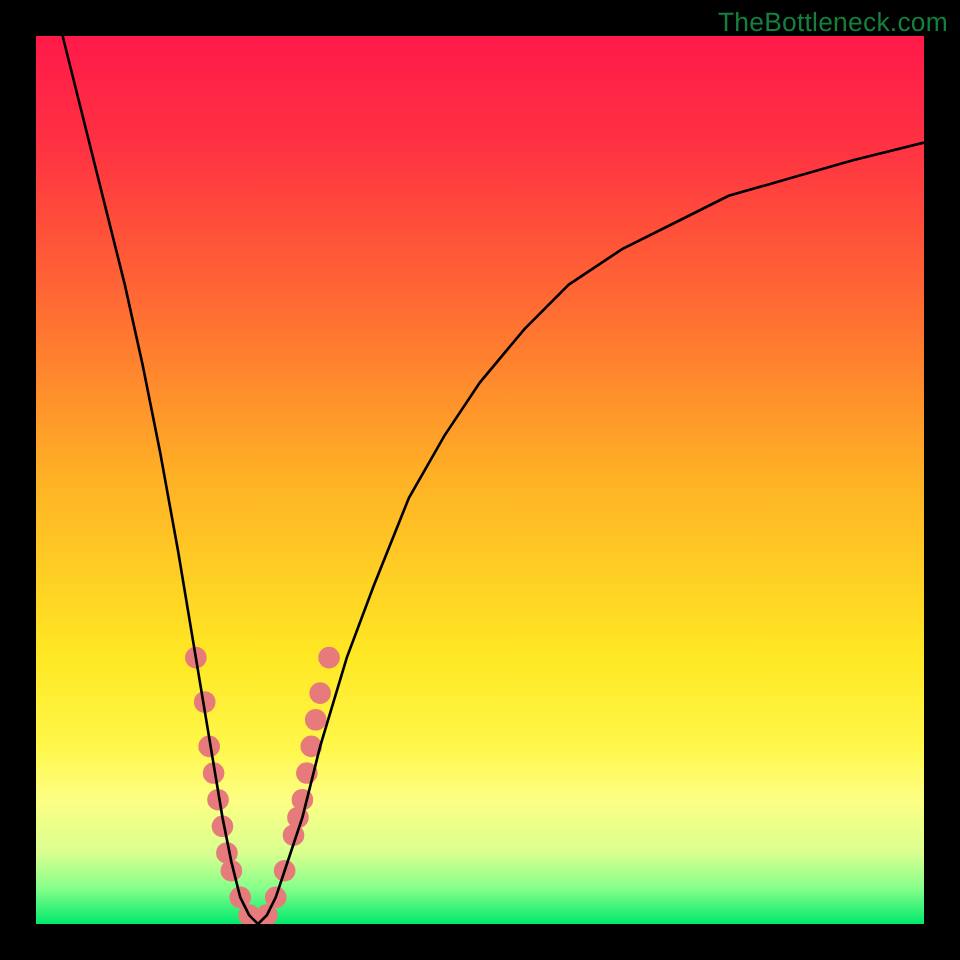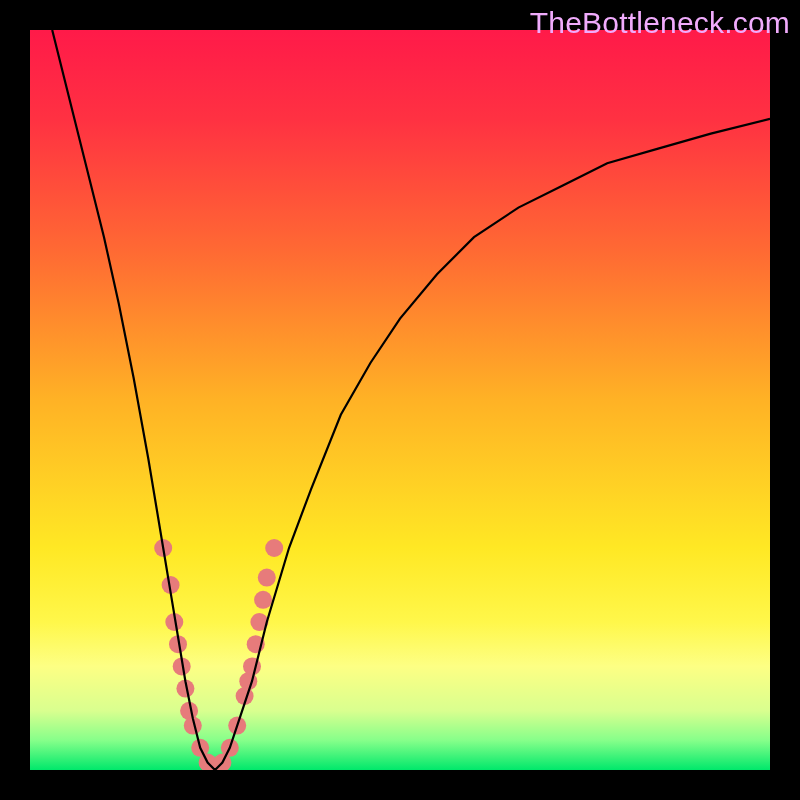--- a/index.html
+++ b/index.html
@@ -39,22 +39,22 @@
     position: absolute;
     left: 0;
     top: 0;
     width: 100%;
     height: 100%;
   }
   .watermark {
     position: absolute;
     top: 6px;
     right: 10px;
-    color: #f0abfc;
-    font-size: 30px;
+    color: #15803d;
+    font-size: 22px;
     letter-spacing: 0.2px;
     font-weight: 400;
     margin-left: 12px;
   }
 </style>
 </head>
 <body>
 
 <div class="frame">
 

